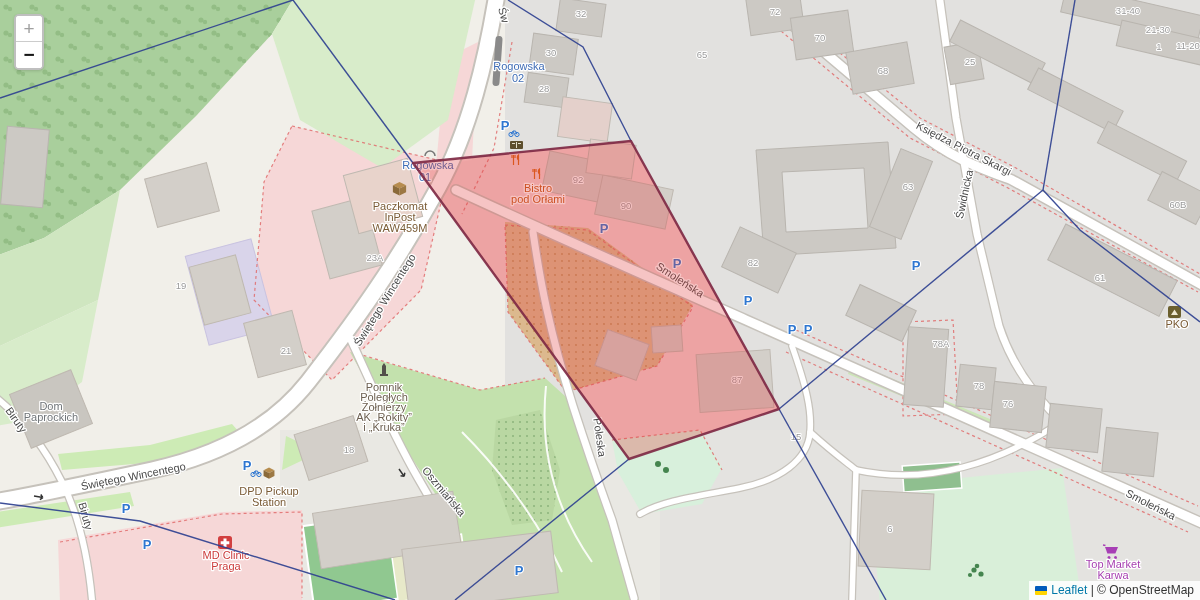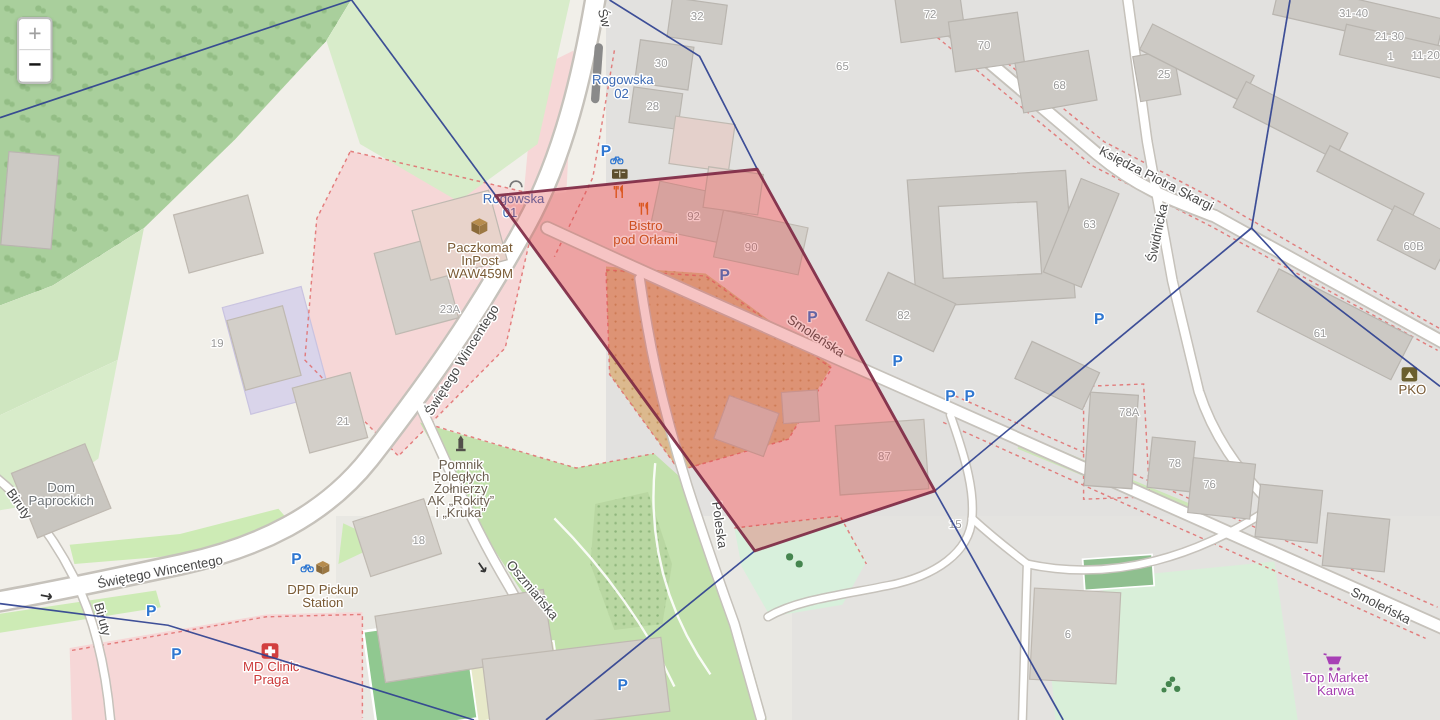--- a/index.html
+++ b/index.html
@@ -331,13 +331,18 @@
   <g id="layer-zone">
         <polygon points="413,163 631,141 779,409 629,459" fill="#e23b3b" fill-opacity="0.3" stroke="#7c2742" stroke-width="2.4" stroke-opacity="0.9" stroke-linejoin="round"></polygon>
       </g>
 </svg>
 
 <div class="zoomctl">
   <button>+</button>
   <button>−</button>
 </div>
 
+<div class="attrib">
+  <span class="flag"></span><a href="#">Leaflet</a>
+  <span>|</span>
+  <span>© OpenStreetMap</span>
 </div>
+</div>
 
 </body></html>

